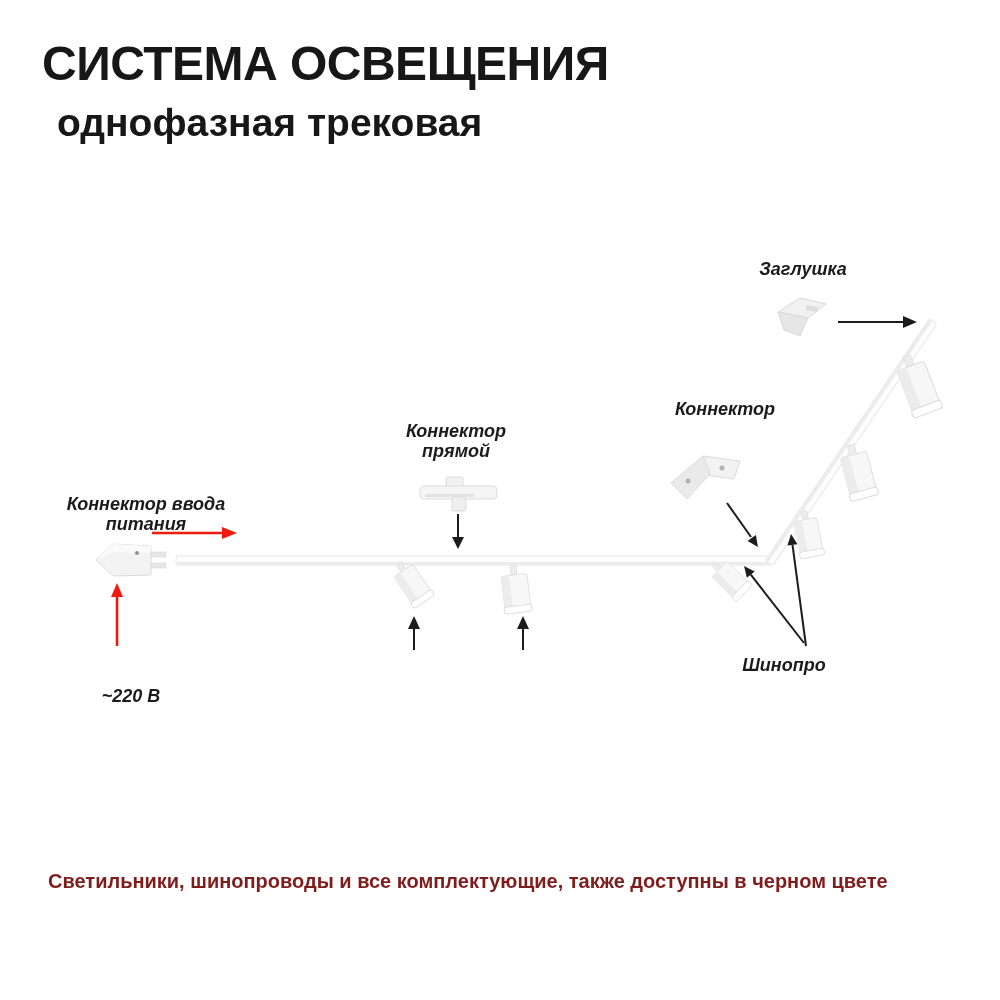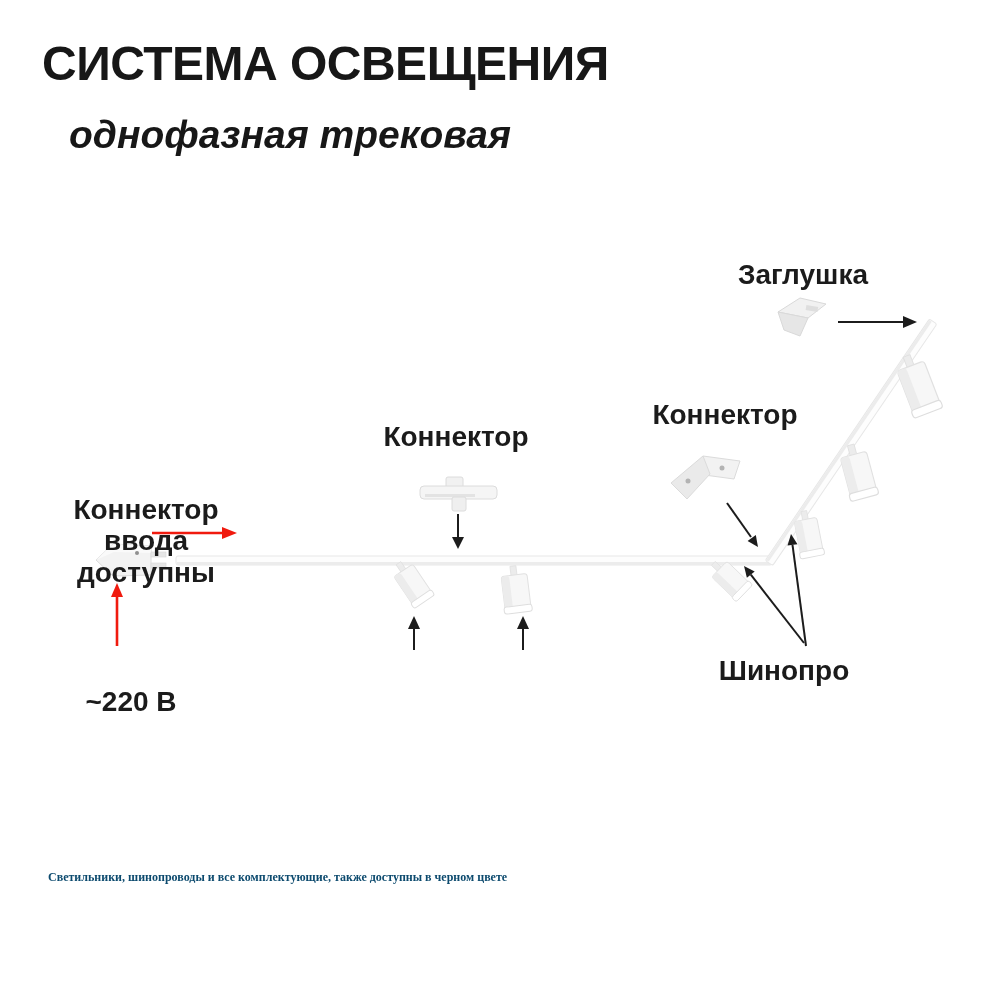--- a/index.html
+++ b/index.html
@@ -7,31 +7,31 @@
     width:1000px;height:1000px;position:relative;background:#ffffff;
     font-family:"Liberation Sans","DejaVu Sans",sans-serif;color:#1b1b1b;
     overflow:hidden;
   }
   h1.title{
     position:absolute;left:42px;top:36px;margin:0;
     font-size:48px;font-weight:800;letter-spacing:-0.5px;color:#171717;
     white-space:nowrap;
   }
   h2.subtitle{
-    position:absolute;left:57px;top:101px;margin:12px;
-    font-size:39px;font-weight:700;color:#171717;white-space:nowrap;font-style:italic;
+    position:absolute;left:57px;top:101px;margin:0;
+    font-size:39px;font-weight:700;color:#171717;white-space:nowrap;
   }
   .label{
     position:absolute;text-align:center;font-weight:700;
-    font-size:28px;line-height:1.12;color:#1b1b1b;
+    font-size:18px;line-height:1.12;color:#1b1b1b;font-style:italic;
   }
   .label .ln{display:block;}
   .footer-note{
     position:absolute;left:48px;top:870px;width:920px;
-    font-size:12px;font-weight:700;color:#0c4a6e;white-space:nowrap;font-family:Liberation Serif, serif;
+    font-size:20px;font-weight:700;color:#7f1d1d;white-space:nowrap;
   }
   svg.diagram{position:absolute;left:0;top:0;}
 </style>
 </head>
 <body>
 
 <h1 class="title">СИСТЕМА ОСВЕЩЕНИЯ</h1>
 <h2 class="subtitle">однофазная трековая</h2>
 
 <svg class="diagram" width="1000" height="1000" viewBox="0 0 1000 1000">
@@ -153,25 +153,26 @@
 <div class="label" style="left:703px;top:259px;width:200px;">
   <span class="ln">Заглушка</span>
 </div>
 
 <div class="label" style="left:625px;top:399px;width:200px;">
   <span class="ln">Коннектор</span>
 </div>
 
 <div class="label" style="left:356px;top:421px;width:200px;">
   <span class="ln">Коннектор</span>
+  <span class="ln">прямой</span>
 </div>
 
 <div class="label" style="left:46px;top:494px;width:200px;">
   <span class="ln">Коннектор ввода</span>
-  <span class="ln">доступны</span>
+  <span class="ln">питания</span>
 </div>
 
 <div class="label" style="left:31px;top:686px;width:200px;">
   <span class="ln">~220 В</span>
 </div>
 
 <div class="label" style="left:326px;top:655px;width:300px;">
 </div>
 
 <div class="label" style="left:684px;top:655px;width:200px;">

